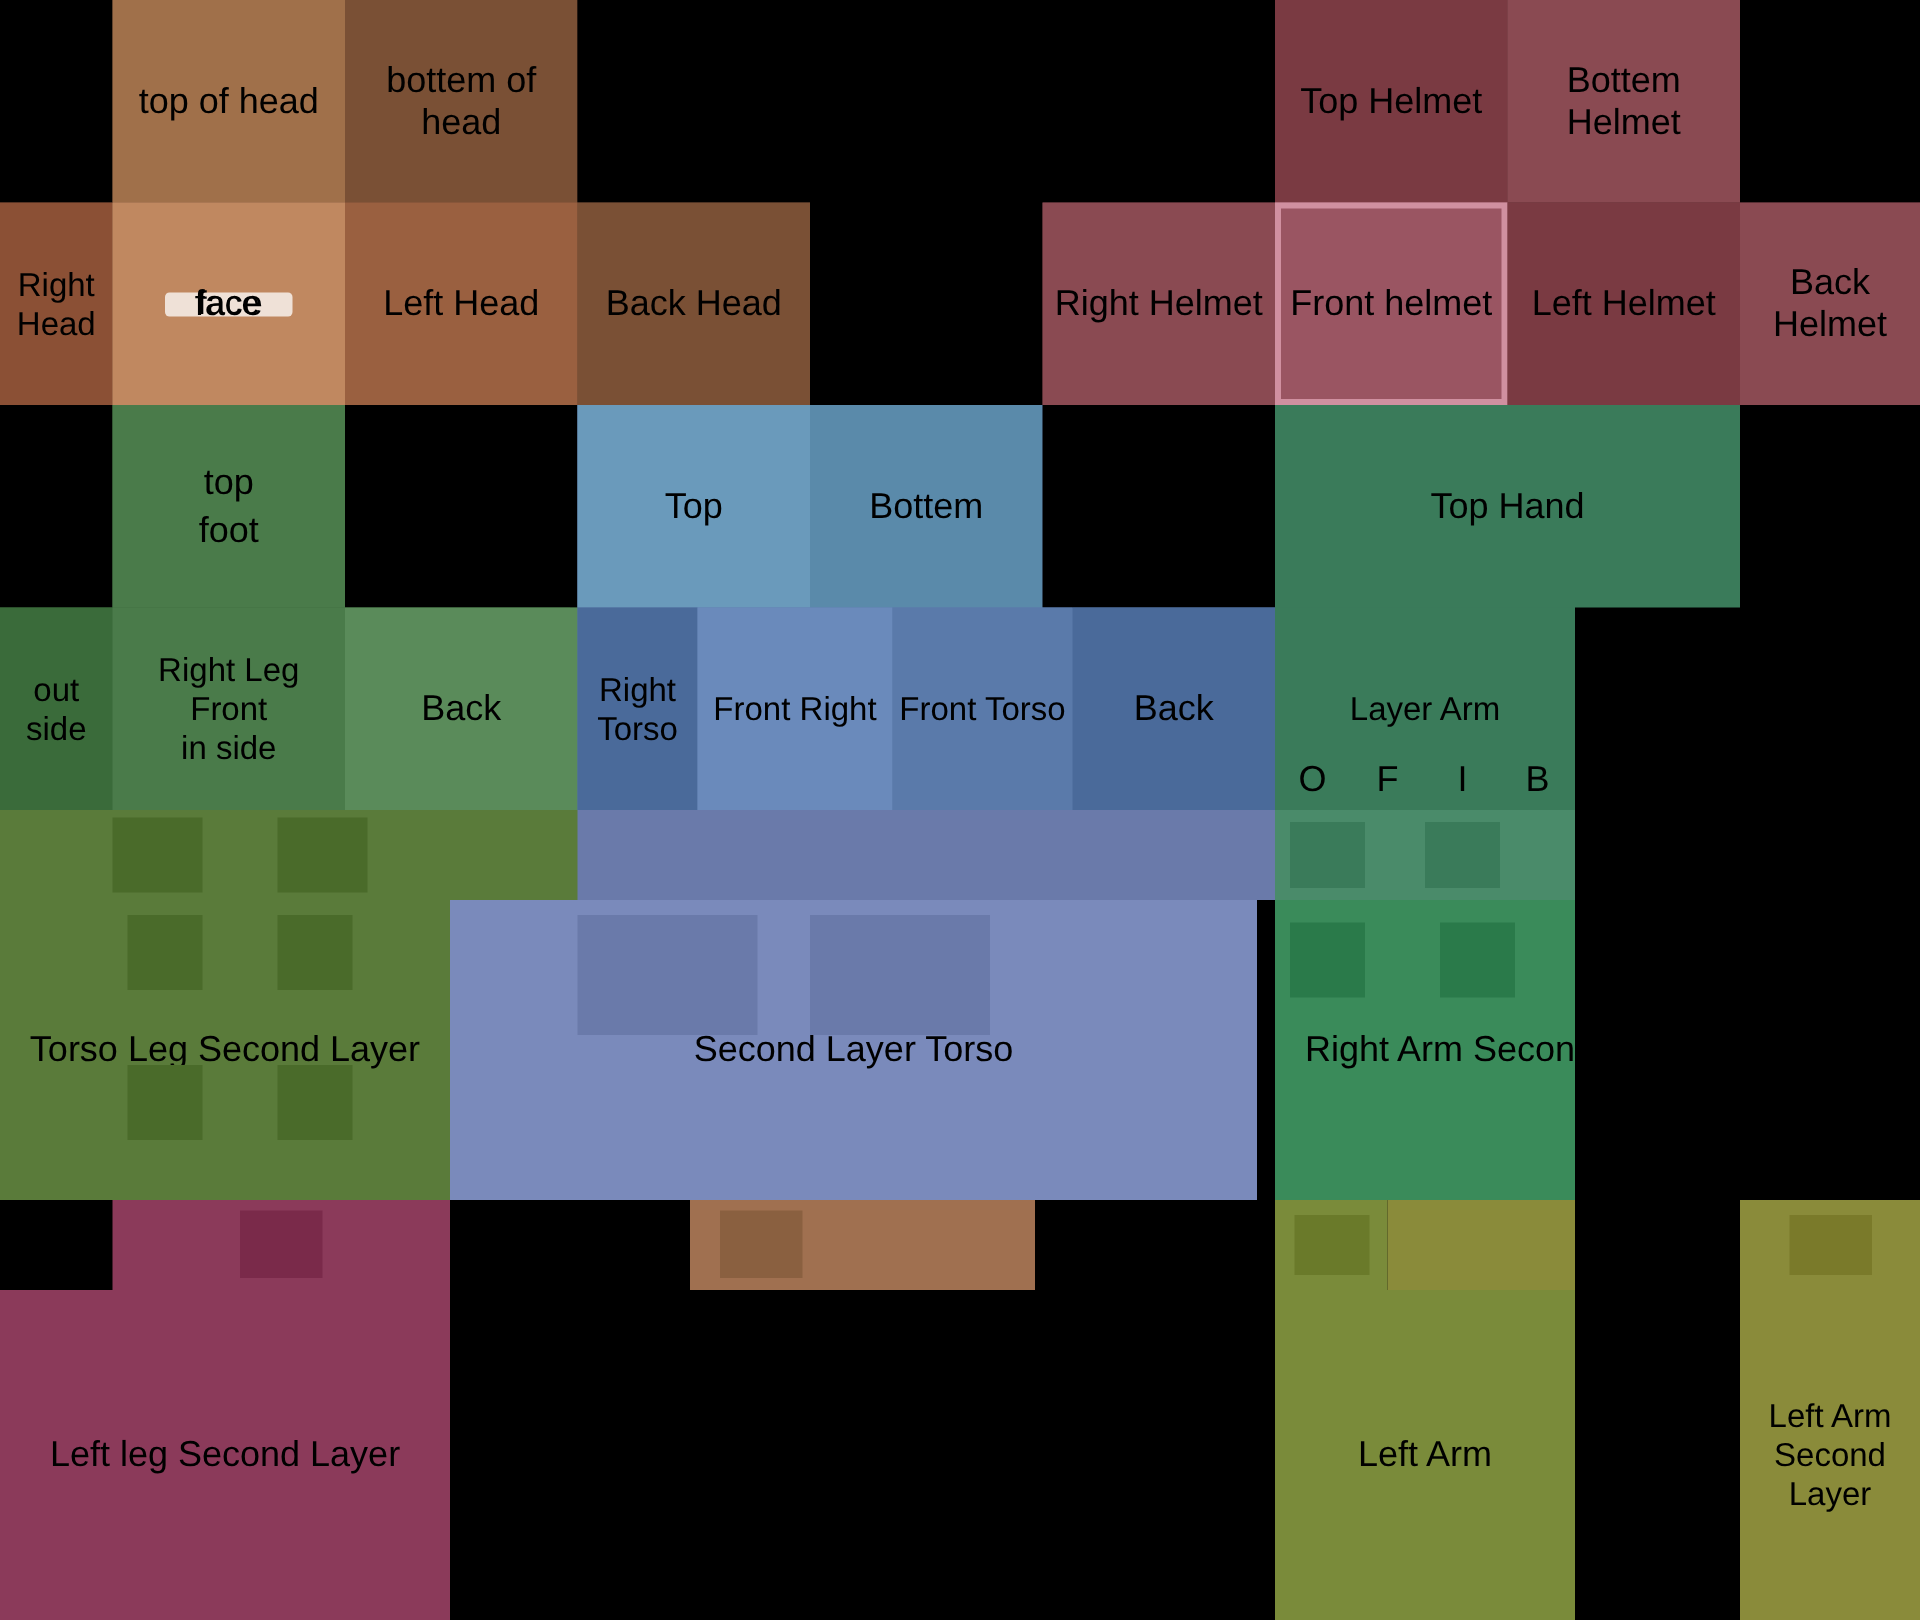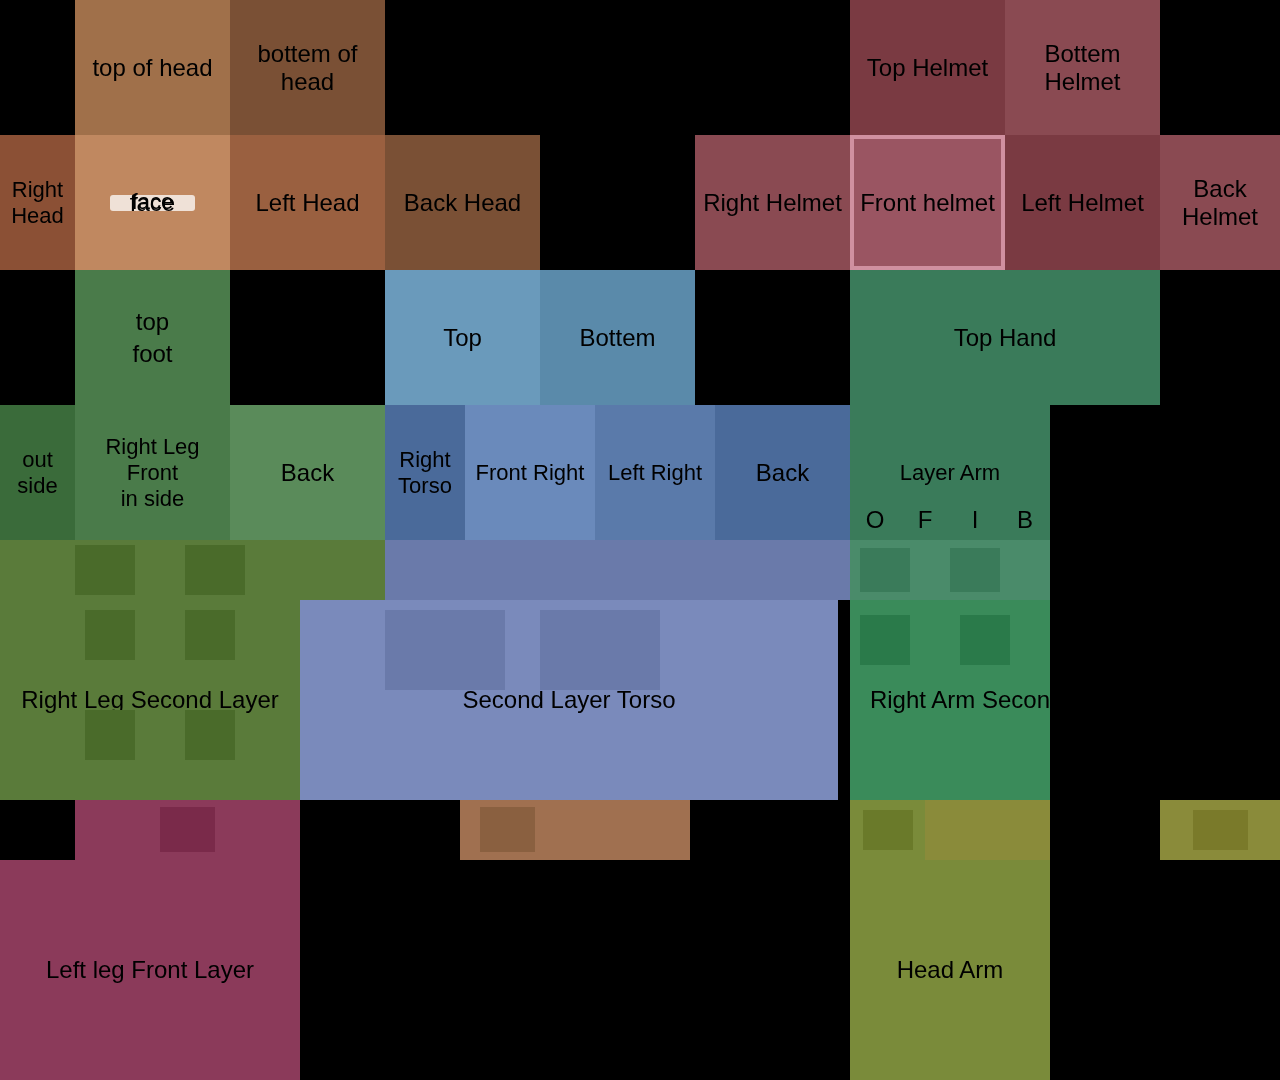--- a/index.html
+++ b/index.html
@@ -241,21 +241,21 @@
 
   <div style="position:absolute;left:385px;top:405px;width:80px;height:135px;background:#4A6A9A;display:flex;align-items:center;justify-content:center;text-align:center;font-size:22px;">
     <span>Right Torso</span>
   </div>
 
   <div style="position:absolute;left:465px;top:405px;width:130px;height:135px;background:#6A8ABB;display:flex;align-items:center;justify-content:center;text-align:center;font-size:22px;">
     <span>Front Right</span>
   </div>
 
   <div style="position:absolute;left:595px;top:405px;width:120px;height:135px;background:#5A7AAA;display:flex;align-items:center;justify-content:center;text-align:center;font-size:22px;">
-    <span>Left Right</span>
+    <span>Front Torso</span>
   </div>
 
   <div style="position:absolute;left:715px;top:405px;width:135px;height:135px;background:#4A6A9A;display:flex;align-items:center;justify-content:center;text-align:center;font-size:24px;">
     <span>Back</span>
   </div>
 
   <div style="position:absolute;left:850px;top:405px;width:200px;height:135px;background:#3A7B5A;display:flex;align-items:center;justify-content:center;text-align:center;font-size:22px;">
     <span>Layer Arm</span>
   </div>
 
@@ -279,21 +279,21 @@
   <div style="position:absolute;left:75px;top:545px;width:60px;height:50px;background:#4A6B2A;"></div>
   <div style="position:absolute;left:185px;top:545px;width:60px;height:50px;background:#4A6B2A;"></div>
   <div style="position:absolute;left:385px;top:540px;width:465px;height:60px;background:#6A7AAA;"></div>
   <div style="position:absolute;left:850px;top:540px;width:200px;height:60px;background:#4A8B6A;"></div>
   <div style="position:absolute;left:860px;top:548px;width:50px;height:44px;background:#3A7B5A;"></div>
   <div style="position:absolute;left:950px;top:548px;width:50px;height:44px;background:#3A7B5A;"></div>
   <div style="position:absolute;left:1050px;top:540px;width:110px;height:60px;background:#000;"></div>
   <div style="position:absolute;left:1160px;top:540px;width:120px;height:60px;background:#000;"></div>
 
   <div style="position:absolute;left:0;top:600px;width:300px;height:200px;background:#5A7B3A;display:flex;align-items:center;justify-content:center;text-align:center;font-size:24px;">
-    <span>Right Leg Second Layer</span>
+    <span>Torso Leg Second Layer</span>
   </div>
 
   <div style="position:absolute;left:85px;top:610px;width:50px;height:50px;background:#4A6B2A;"></div>
   <div style="position:absolute;left:185px;top:610px;width:50px;height:50px;background:#4A6B2A;"></div>
   <div style="position:absolute;left:85px;top:710px;width:50px;height:50px;background:#4A6B2A;"></div>
   <div style="position:absolute;left:185px;top:710px;width:50px;height:50px;background:#4A6B2A;"></div>
 
   <div style="position:absolute;left:300px;top:600px;width:538px;height:200px;background:#7A8ABB;display:flex;align-items:center;justify-content:center;text-align:center;font-size:24px;">
     <span>Second Layer Torso</span>
   </div>
@@ -325,25 +325,28 @@
     <div style="width:50px;height:40px;background:#6A7A2A;margin:10px auto;"></div>
   </div>
   <div style="position:absolute;left:925px;top:800px;width:125px;height:60px;background:#8A8B3A;"></div>
   <div style="position:absolute;left:1050px;top:800px;width:110px;height:60px;background:#000;"></div>
 
   <div style="position:absolute;left:1160px;top:800px;width:120px;height:60px;background:#8A8B3A;">
     <div style="width:55px;height:40px;background:#7A7A2A;margin:10px auto;"></div>
   </div>
 
   <div style="position:absolute;left:0;top:860px;width:300px;height:220px;background:#8B3A5A;display:flex;align-items:center;justify-content:center;text-align:center;font-size:24px;">
-    <span>Left leg Front Layer</span>
+    <span>Left leg Second Layer</span>
   </div>
   <div style="position:absolute;left:300px;top:860px;width:160px;height:220px;background:#000;"></div>
 
   <div style="position:absolute;left:690px;top:860px;width:160px;height:220px;background:#000;"></div>
 
   <div style="position:absolute;left:850px;top:860px;width:200px;height:220px;background:#7A8B3A;display:flex;align-items:center;justify-content:center;text-align:center;font-size:24px;">
-    <span>Head Arm</span>
+    <span>Left Arm</span>
   </div>
   <div style="position:absolute;left:1050px;top:860px;width:110px;height:220px;background:#000;"></div>
 
+  <div style="position:absolute;left:1160px;top:860px;width:120px;height:220px;background:#8A8B3A;display:flex;align-items:center;justify-content:center;text-align:center;font-size:22px;">
+    <span>Left Arm Second Layer</span>
+  </div>
 
 </div>
 
 </body></html>

